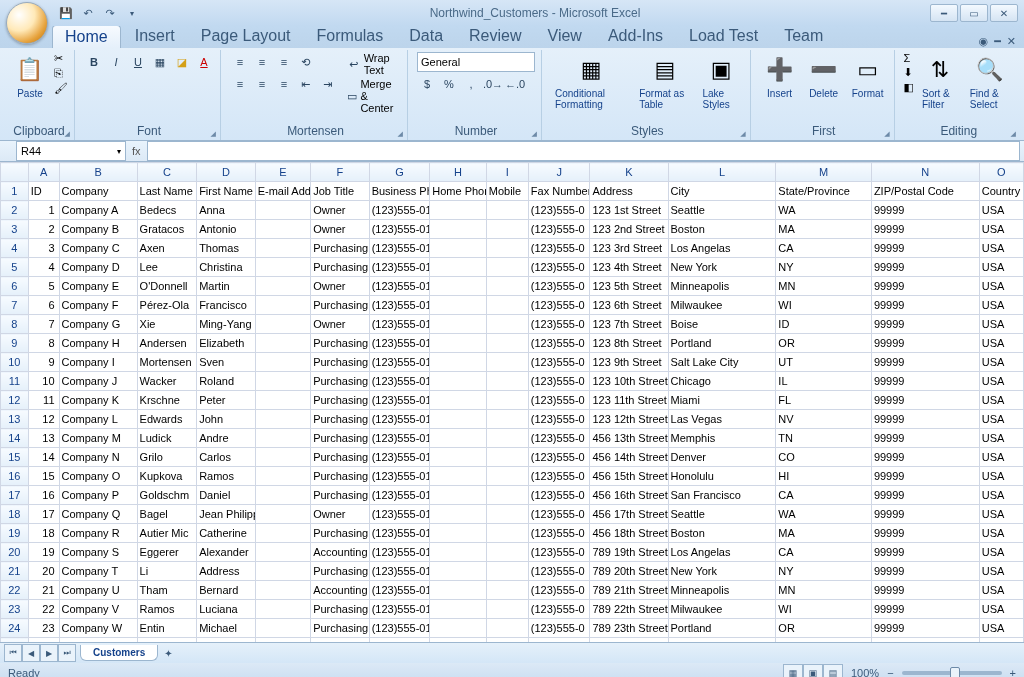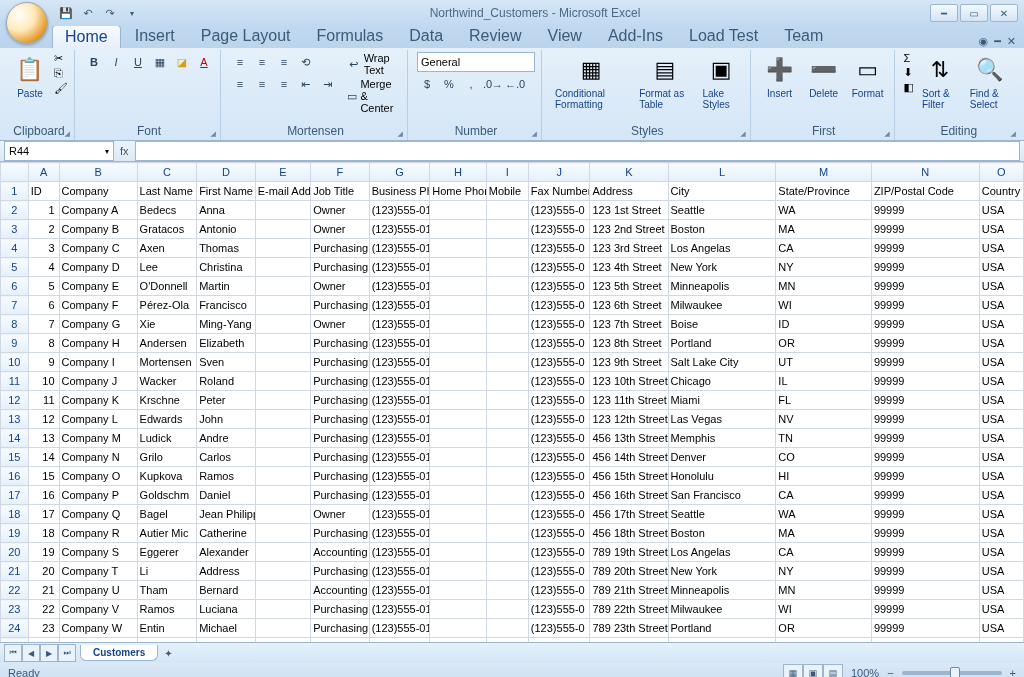--- a/index.html
+++ b/index.html
@@ -23,21 +23,21 @@
 .rbtn .ic{width:16px;height:16px;display:flex;align-items:center;justify-content:center;font-size:12px}
 .rbtn.big .ic{width:32px;height:32px;font-size:22px}
 .rbtn .lbl{font-size:10px;color:#15428b;text-align:left;line-height:1.1}
 .rstack{display:flex;flex-direction:column;gap:2px}
 .rrow{display:flex;gap:2px;align-items:center}
 .rrow .ic{width:18px;height:18px;display:flex;align-items:center;justify-content:center;font-size:11px;color:#2a4560;border:1px solid transparent}
 .rinput{height:18px;border:1px solid #9cb6cf;background:#fff;font-size:11px;padding:0 3px}
 .fontname{width:80px}
 .fontsize{width:26px}
 .namebox-row{height:20px;background:linear-gradient(#e9f3fc,#dce9f6);border-bottom:1px solid #9cb6cf;display:flex;align-items:center}
-.namebox{width:100px;height:18px;border:1px solid #9cb6cf;background:#fff;margin-left:4px;display:flex;align-items:center;padding:0 4px;font-size:11px}
+.namebox{width:100px;height:18px;border:1px solid #9cb6cf;background:#fff;margin-left:16px;display:flex;align-items:center;padding:0 4px;font-size:11px}
 .fx{margin:0 6px;color:#555;}
 .fmla{flex:1;height:18px;border:1px solid #9cb6cf;background:#fff;margin-right:4px}
 .grid-wrap{position:relative;background:#fff;height:480px;overflow:hidden}
 table.grid{border-collapse:collapse;table-layout:fixed;width:1024px}
 table.grid th,table.grid td{border:1px solid #d0d7e5;height:15px;font-size:11px;padding:0 2px;overflow:hidden;white-space:nowrap;text-align:left;font-weight:400}
 table.grid th{background:linear-gradient(#f7fbff,#e5f0fa);color:#15428b;text-align:center;height:18px}
 table.grid th.rowh{width:22px;text-align:center;background:linear-gradient(#f7fbff,#e5f0fa)}
 table.grid td.ralign{text-align:right;padding-right:4px}
 .colA{width:25px}.colB{width:71px}.colC{width:53px}.colD{width:52px}.colE{width:49px}.colF{width:52px}.colG{width:54px}.colH{width:50px}.colI{width:36px}.colJ{width:55px}.colK{width:71px}.colL{width:100px}.colM{width:88px}.colN{width:100px}.colO{width:38px}
 .sheet-tabs{height:20px;background:linear-gradient(#e5f0fa,#d4e6f7);border-top:1px solid #9cb6cf;display:flex;align-items:center;padding:0 4px;font-size:10px}

